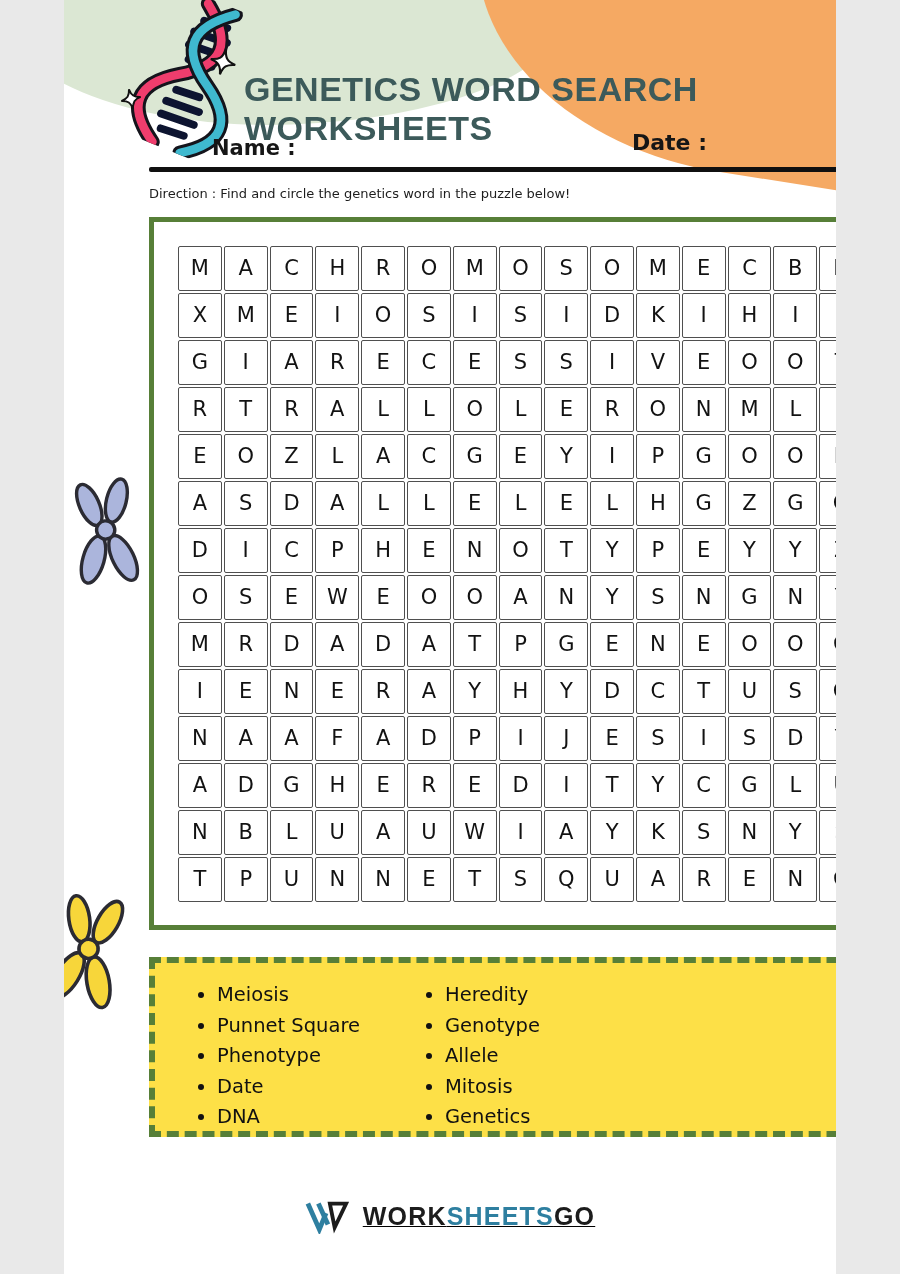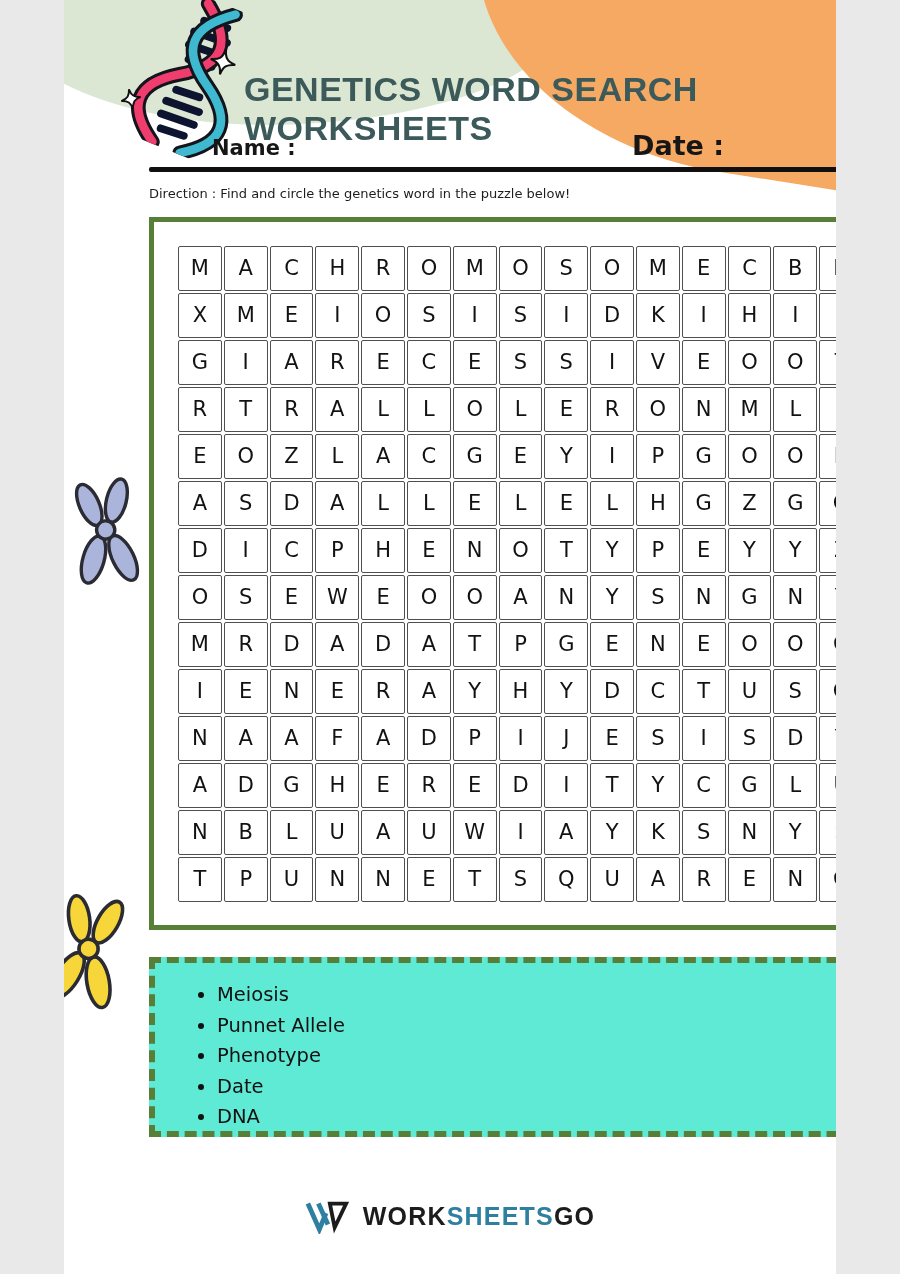--- a/index.html
+++ b/index.html
@@ -13,50 +13,50 @@
                  background:#f5a963; border-radius:0 0 0 62% / 0 0 0 78%; transform:rotate(9deg); }
 
   
   .helix { position:absolute; left:50px; top:-2px; width:158px; height:156px; transform:rotate(22deg); }
 
   
   .title { position:absolute; left:180px; top:70px; width:600px;
            font-family:"Liberation Sans", sans-serif; font-weight:800; font-size:34px;
            letter-spacing:.5px; color:#3c5a5a; }
   .name-label { position:absolute; left:148px; top:136px; font-size:21px; font-weight:bold; color:#161616; }
-  .date-label { position:absolute; left:568px; top:130px; font-size:27px; font-weight:bold; color:#161616; }
+  .date-label { position:absolute; left:568px; top:130px; font-size:22px; font-weight:bold; color:#161616; }
   .rule { position:absolute; left:85px; top:167px; width:743px; height:5px; background:#101010; border-radius:2px; }
   .direction { position:absolute; left:85px; top:186px; font-size:13px; color:#1d1d1d; }
 
   
   .puzzle-box { position:absolute; left:85px; top:217px; width:743px; height:713px;
                 border:5px solid #577f38; background:#ffffff;
                 display:flex; align-items:center; justify-content:center; }
   .letter-grid { display:grid; grid-template-columns:repeat(15, 43.8px); grid-auto-rows:45px; gap:2px; }
   .cell { border:1.5px solid #4f4f4f; border-radius:2px; background:#ffffff;
           display:flex; align-items:center; justify-content:center;
           font-size:21px; color:#121212; }
 
   
   .word-box { position:absolute; left:85px; top:957px; width:743px; height:180px;
-              border:6px dashed #577f38; background:#5eead4;
+              border:6px dashed #577f38; background:#fde047;
               display:flex; padding:17px 10px 10px 42px; }
   .word-col { list-style:disc; padding-left:20px; font-size:19.5px; line-height:30.5px; color:#111; }
   .word-col.c1 { width:228px; } .word-col.c2 { width:245px; } .word-col.c3 { width:220px; }
 
   
   .chromo { position:absolute; }
   .chromo.y-tr { left:833px; top:318px; width:70px;  height:120px; transform:rotate(8deg); }
   .chromo.p-l  { left:4px;   top:472px; width:76px;  height:122px; transform:rotate(-6deg); }
   .chromo.p-r  { left:835px; top:701px; width:66px;  height:118px; transform:rotate(12deg); }
   .chromo.y-bl { left:-16px; top:891px; width:80px;  height:122px; transform:rotate(10deg); }
   .fill-yellow { fill:#f7d63a; } .fill-purple { fill:#abb5dc; }
 
   
-  .footer { position:absolute; left:0; right:0; top:1198px; display:flex; align-items:center; justify-content:center; gap:14px; }
+  .footer { position:absolute; left:0; right:0; top:1198px; display:flex; align-items:center; justify-content:center; gap:14px;text-decoration:underline; }
   .logo-text { font-family:"Liberation Sans", sans-serif; font-weight:800; font-size:25px; letter-spacing:1.2px; }
   .lt-dark { color:#1c1c1c; } .lt-teal { color:#2e7fa0; }
 </style>
 </head>
 <body>
 
 <svg width="0" height="0" style="position:absolute">
   <symbol id="chromo-shape" viewBox="0 0 100 150">
     <g stroke="#2b2b33" stroke-width="4.5">
       <ellipse cx="32" cy="36" rx="13" ry="29" transform="rotate(-18 32 36)"></ellipse>
@@ -313,24 +313,31 @@
         <div class="cell">R</div>
         <div class="cell">E</div>
         <div class="cell">N</div>
         <div class="cell">G</div>
       </div>
   </div>
 
   <div class="word-box">
     <ul class="word-col c1">
         <li>Meiosis</li>
-        <li>Punnet Allele</li>
+        <li>Punnet Square</li>
         <li>Phenotype</li>
         <li>Date</li>
         <li>DNA</li>
+      </ul>
+    <ul class="word-col c2">
+        <li>Heredity</li>
+        <li>Genotype</li>
+        <li>Allele</li>
+        <li>Mitosis</li>
+        <li>Genetics</li>
       </ul>
   </div>
 
   <svg class="chromo y-tr">
       <use href="#chromo-shape" class="fill-yellow"></use>
     </svg>
   <svg class="chromo p-l">
       <use href="#chromo-shape" class="fill-purple"></use>
     </svg>
   <svg class="chromo p-r">

